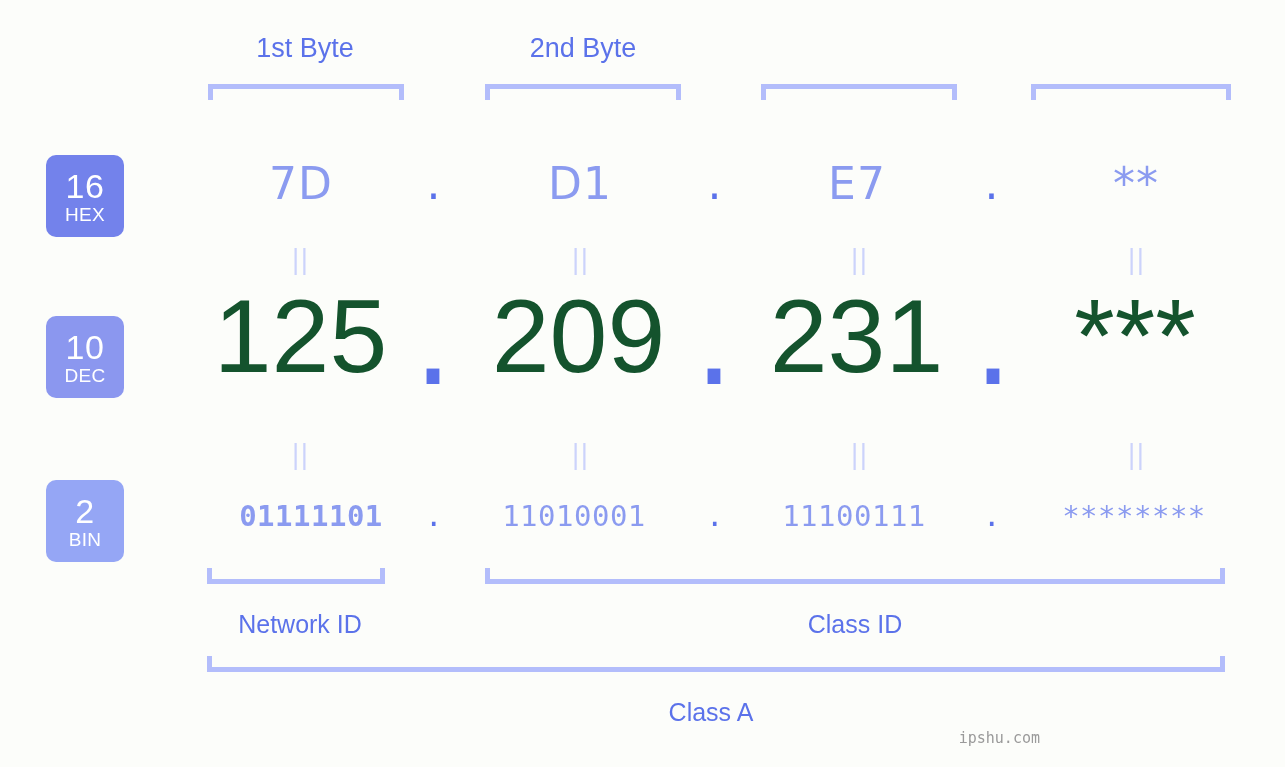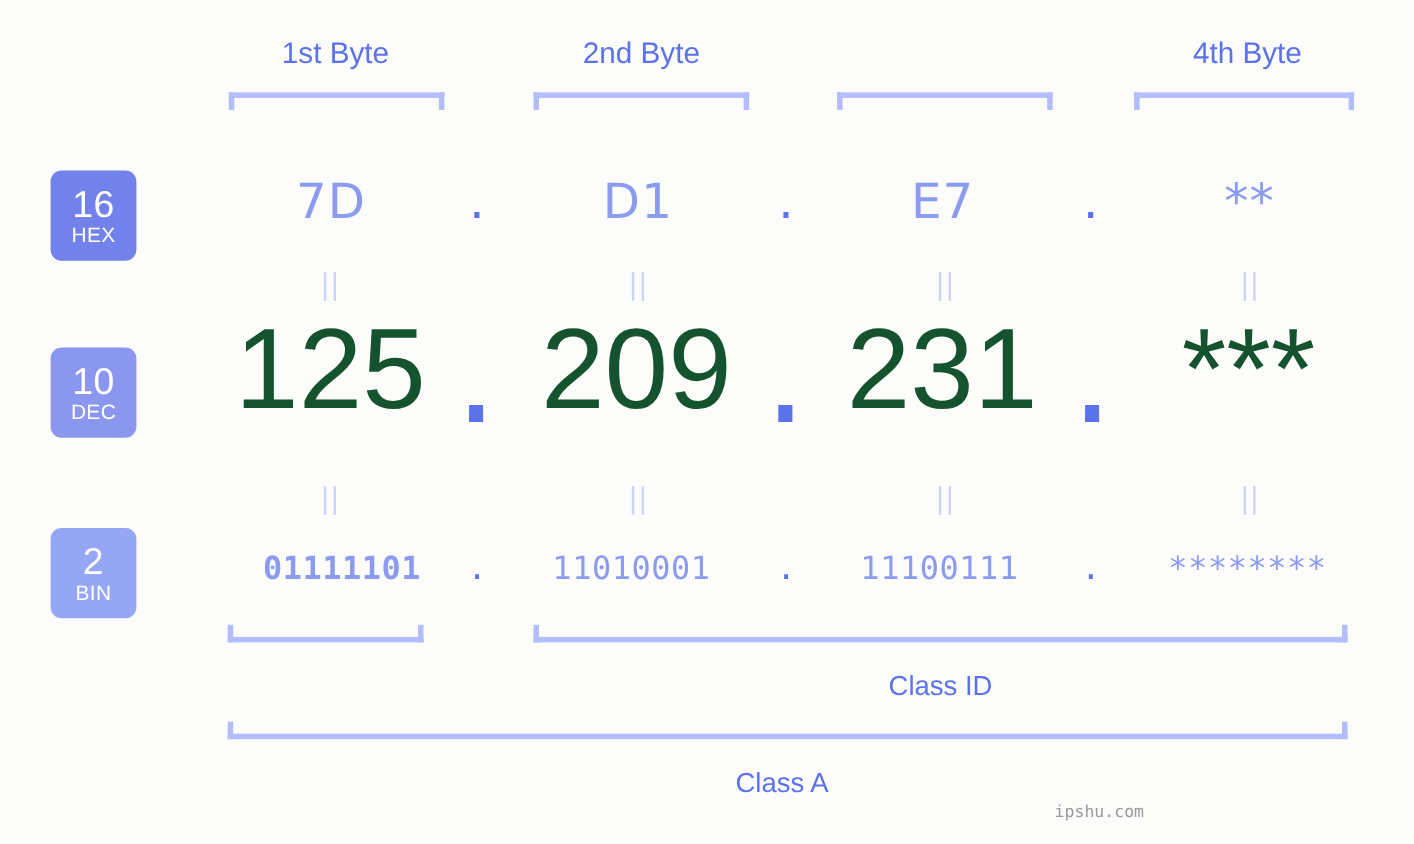--- a/index.html
+++ b/index.html
@@ -171,21 +171,20 @@
     letter-spacing: 0px;
   }
 </style>
 </head>
 <body>
 
 <div id="stage">
 
   <div class="byte-label" style="left:205px;width:200px;">1st Byte</div>
   <div class="byte-label" style="left:483px;width:200px;">2nd Byte</div>
-  <div class="byte-label" style="left:1034px;width:200px;">4th Byte</div>
 
   <div class="bracket-top" style="left:208px;width:196px;"></div>
   <div class="bracket-top" style="left:485px;width:196px;"></div>
   <div class="bracket-top" style="left:761px;width:196px;"></div>
   <div class="bracket-top" style="left:1031px;width:200px;"></div>
 
   <div class="badge" id="badge-hex">
     <span class="num">16</span>
     <span class="abbr">HEX</span>
   </div>
@@ -234,20 +233,21 @@
     <div class="cell" style="left:474px;width:200px;">11010001</div>
     <div class="cell dot" style="left:685px;width:60px;">.</div>
     <div class="cell" style="left:754px;width:200px;">11100111</div>
     <div class="cell dot" style="left:962px;width:60px;">.</div>
     <div class="cell" style="left:1034px;width:200px;">********</div>
   </div>
 
   <div class="bracket-bottom" style="left:207px;top:568px;width:178px;"></div>
   <div class="bracket-bottom" style="left:485px;top:568px;width:740px;"></div>
 
+  <div class="section-label" style="left:200px;top:610px;width:200px;">Network ID</div>
   <div class="section-label" style="left:755px;top:610px;width:200px;">Class ID</div>
 
   <div class="bracket-bottom" style="left:207px;top:656px;width:1018px;"></div>
   <div class="section-label" style="left:611px;top:698px;width:200px;">Class A</div>
 
   <div id="watermark">ipshu.com</div>
 
 </div>
 
 </body></html>

